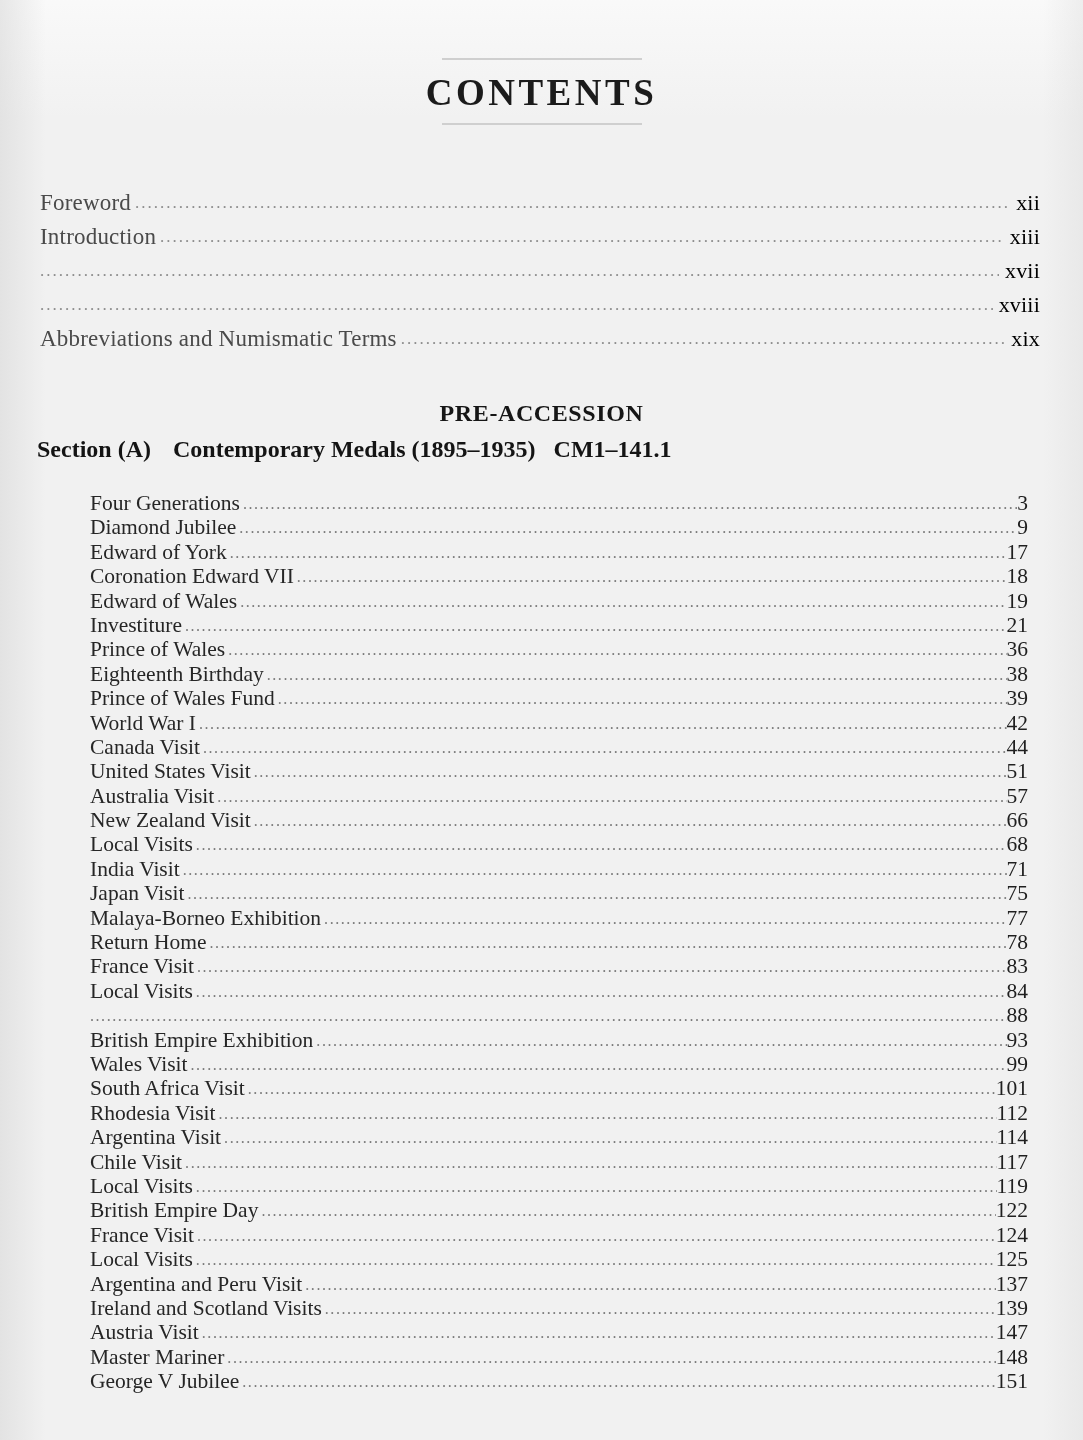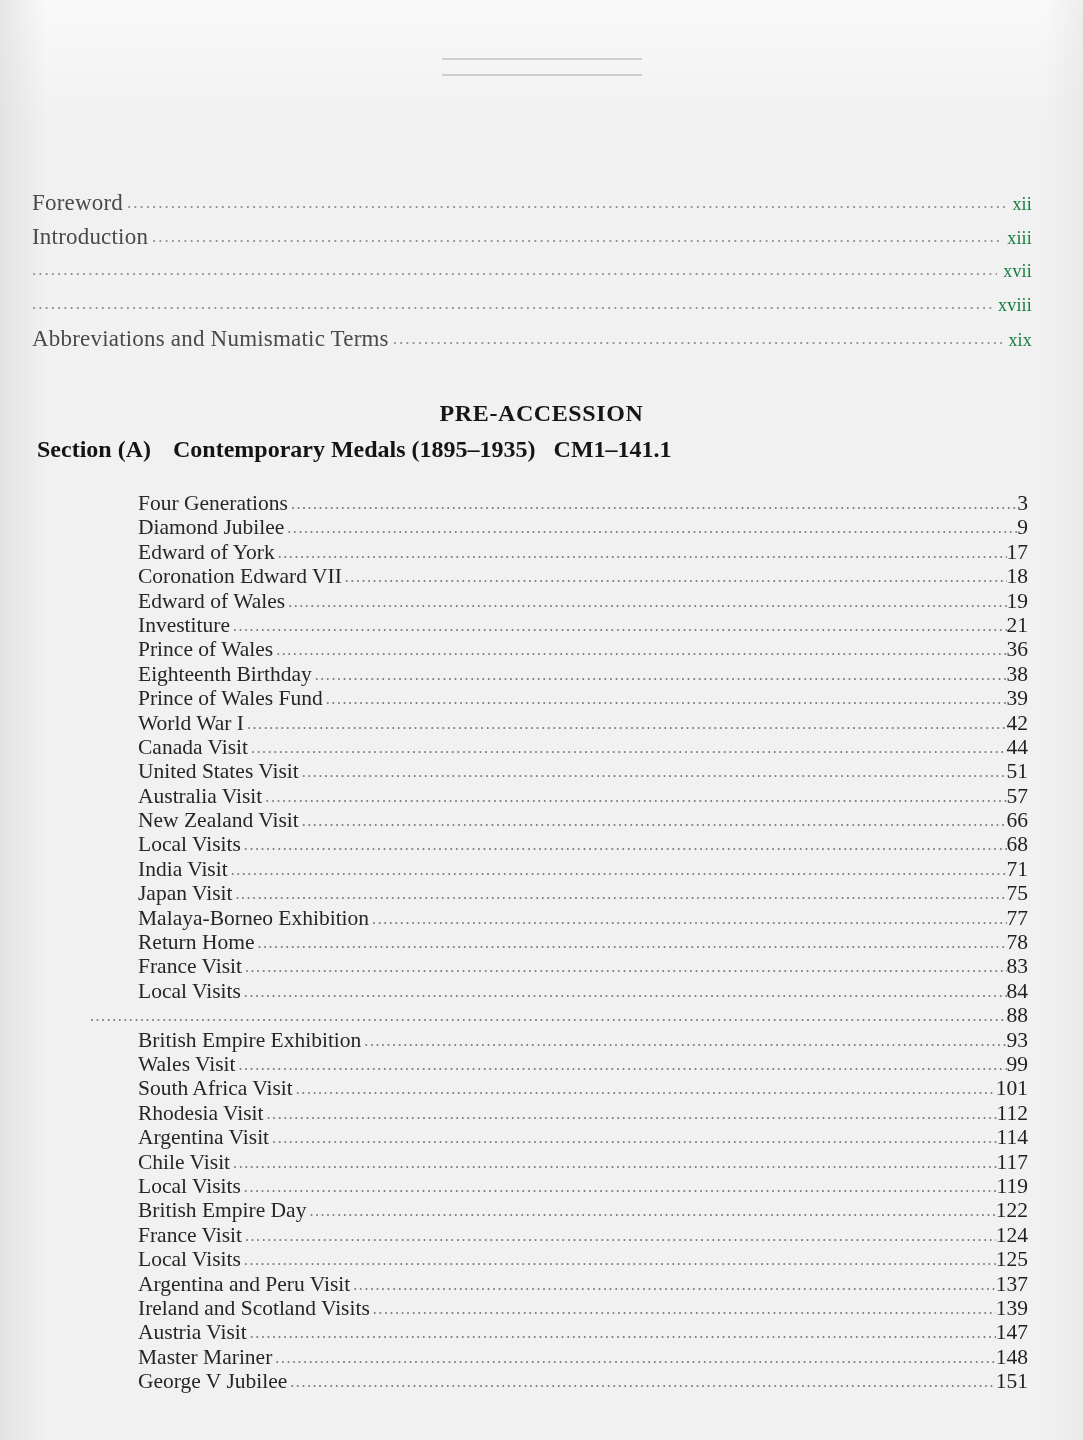--- a/index.html
+++ b/index.html
@@ -55,21 +55,21 @@
     letter-spacing: 3.5px;
     color: #1b1b1b;
     line-height: 1;
     display: block;
   }
 
   
   .front-matter {
     position: absolute;
     top: 186px;
-    left: 32px;
+    left: 40px;
     width: 1000px;
   }
   .fm-row {
     display: flex;
     align-items: baseline;
     font-size: 23px;
     color: #4a4a4a;
     height: 34px;
     line-height: 34px;
     letter-spacing: 0.2px;
@@ -80,22 +80,22 @@
     overflow: hidden;
     white-space: nowrap;
     color: #8d8d8d;
     font-size: 17px;
     letter-spacing: 2.0px;
     transform: translateY(-2px);
   }
   .fm-page {
     white-space: nowrap;
     padding-left: 6px;
-    font-size: 18px;
-    color: #15803d;
+    font-size: 22px;
+    color: #000000;
   }
 
   
   .part-heading {
     position: absolute;
     top: 400px;
     left: 0;
     width: 1083px;
     text-align: center;
     font-size: 24px;
@@ -129,21 +129,20 @@
     display: flex;
     align-items: baseline;
     height: 24.4px;
     line-height: 24.4px;
     font-size: 21.5px;
     color: #262626;
   }
   .entry-label {
     white-space: nowrap;
     padding-right: 3px;
-    margin-left: 48px;
   }
   .entry-dots {
     flex: 1 1 auto;
     overflow: hidden;
     white-space: nowrap;
     color: #7a7a7a;
     font-size: 16px;
     letter-spacing: 1.55px;
     transform: translateY(-1px);
   }
@@ -156,20 +155,21 @@
 </style>
 </head>
 <body>
 
 <div class="page"></div>
 
 <div class="content">
 
   <div class="title-block">
     <div class="rule top"></div>
+    <span class="doc-title">CONTENTS</span>
     <div class="rule bottom"></div>
   </div>
 
   <div class="front-matter">
       <div class="fm-row">
         <span class="fm-label">Foreword</span>
         <span class="fm-dots">............................................................................................................................................................................................................................</span>
         <span class="fm-page">xii</span>
       </div>
       <div class="fm-row">

